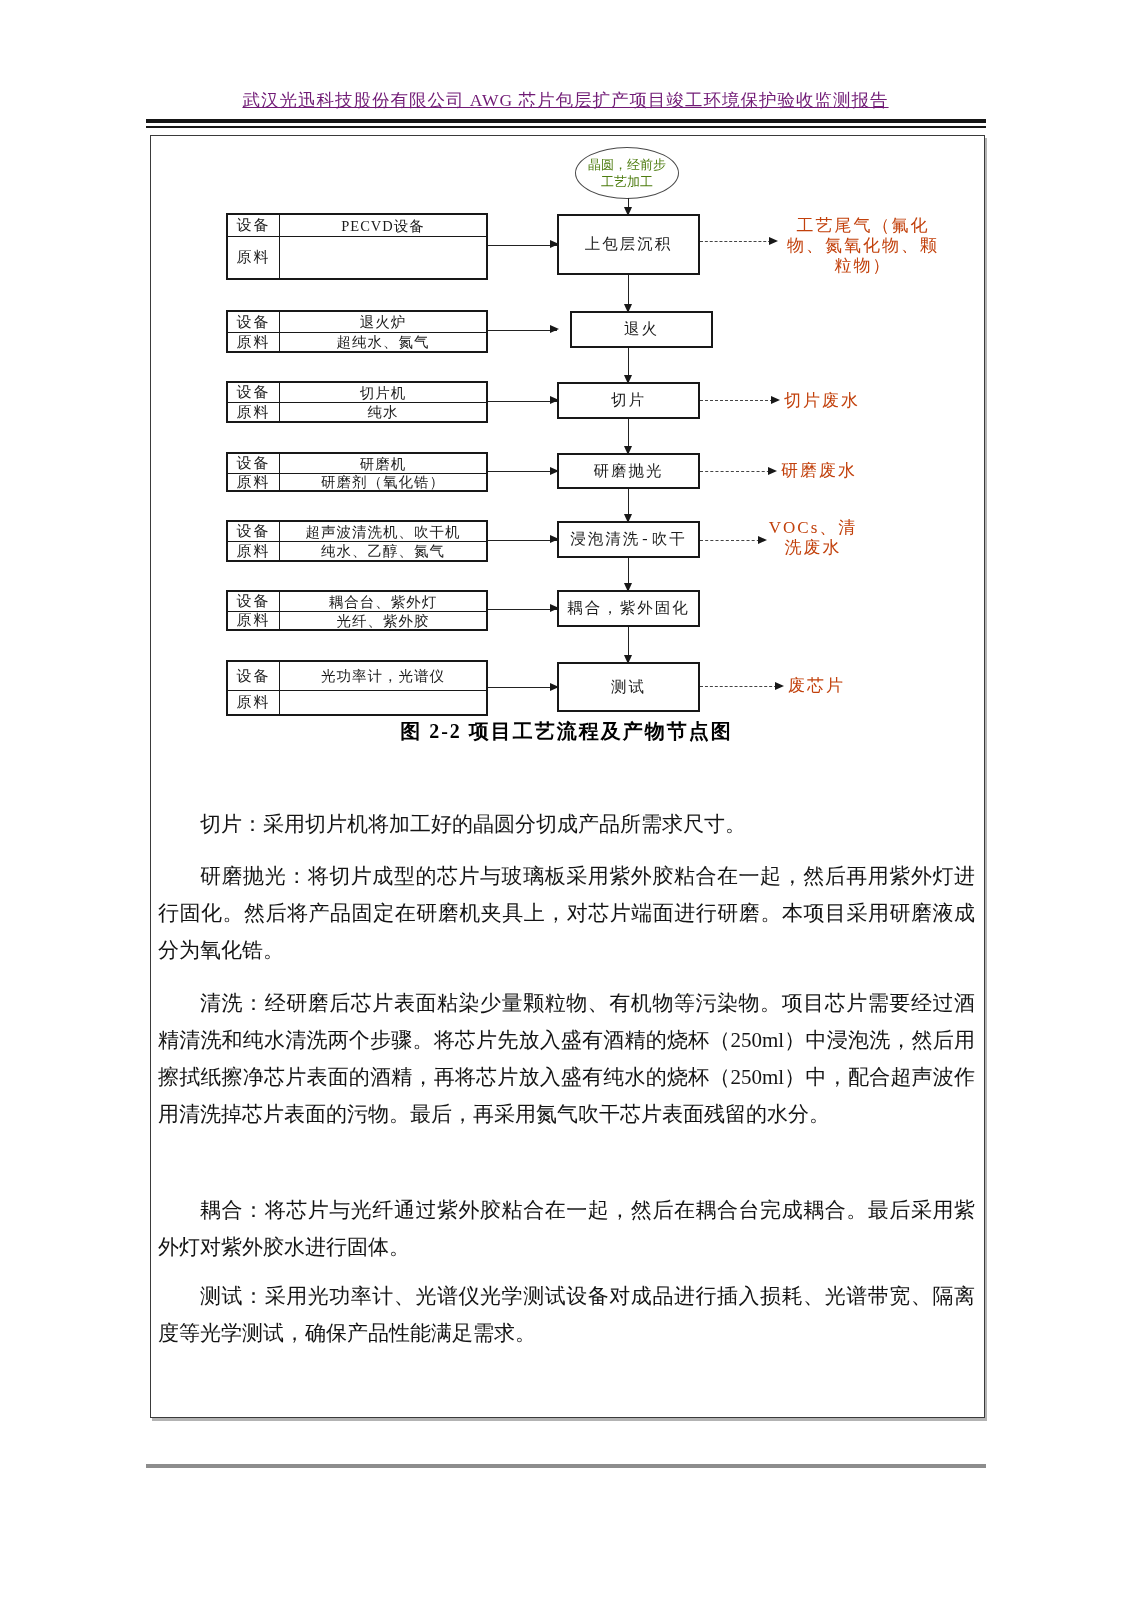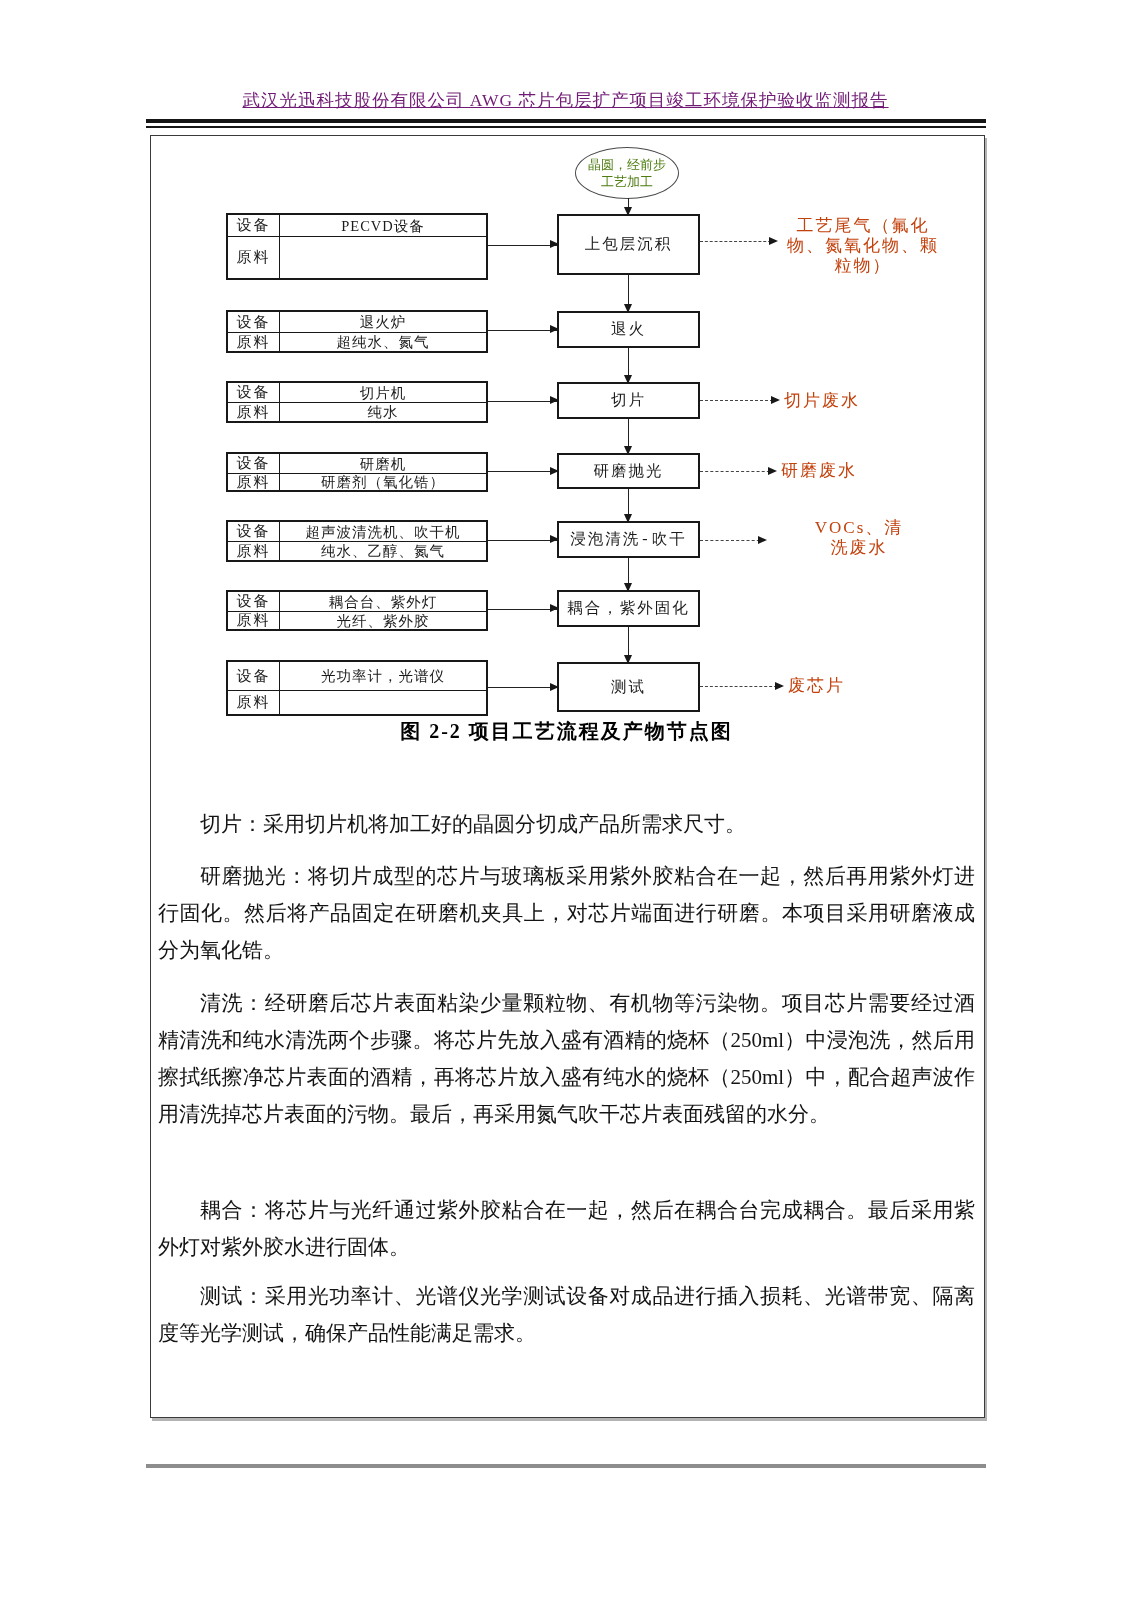--- a/index.html
+++ b/index.html
@@ -74,21 +74,21 @@
       <div class="ftable" style="top: 310px;">
         <div class="frow" style="height: 20px;">
           <div class="flabel">设备</div>
           <div class="fval">退火炉</div>
         </div>
         <div class="frow" style="height: 19px;">
           <div class="flabel">原料</div>
           <div class="fval">超纯水、氮气</div>
         </div>
       </div>
-      <div class="fbox" style="top: 311px; height: 37px;">
+      <div class="fbox" style="top: 311px; height: 37px; margin-left: 13px;">
         <span>退火</span>
       </div>
       <div class="hline" style="left: 488px; top: 329.5px; width: 69px;">
         <span class="ah-r"></span>
       </div>
       <div class="ftable" style="top: 381px;">
         <div class="frow" style="height: 19px;">
           <div class="flabel">设备</div>
           <div class="fval">切片机</div>
         </div>
@@ -139,21 +139,21 @@
       </div>
       <div class="fbox" style="top: 521px; height: 37px; font-family: Liberation Mono, monospace;">
         <span>浸泡清洗-吹干</span>
       </div>
       <div class="hline" style="left: 488px; top: 539.5px; width: 69px;">
         <span class="ah-r"></span>
       </div>
       <div class="dline" style="left: 700px; top: 540px; width: 65px;">
         <span class="ah-r"></span>
       </div>
-      <div class="fout" style="left: 807px; top: 518px; width: 104px; font-family: Liberation Serif, serif;">VOCs、清洗废水</div>
+      <div class="fout" style="left: 761px; top: 518px; width: 104px; font-family: Liberation Serif, serif;">VOCs、清洗废水</div>
       <div class="ftable" style="top: 590px;">
         <div class="frow" style="height: 19px;">
           <div class="flabel">设备</div>
           <div class="fval">耦合台、紫外灯</div>
         </div>
         <div class="frow" style="height: 18px;">
           <div class="flabel">原料</div>
           <div class="fval">光纤、紫外胶</div>
         </div>
       </div>

